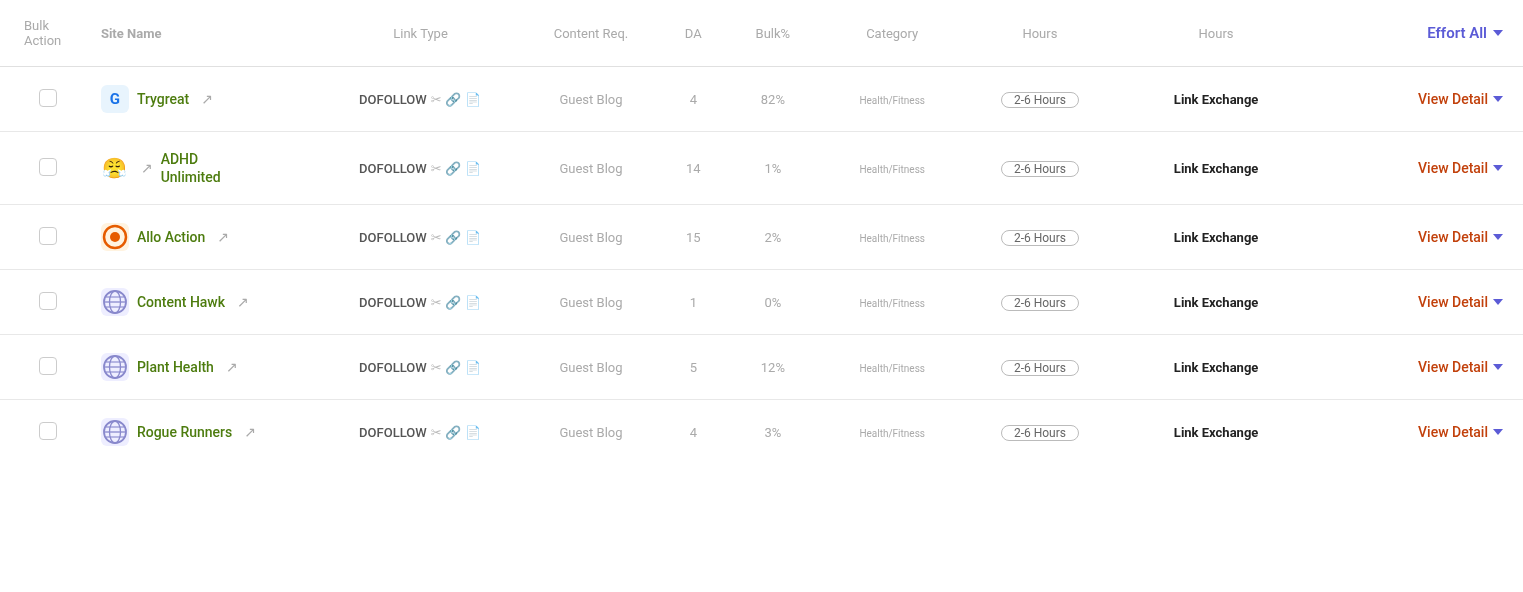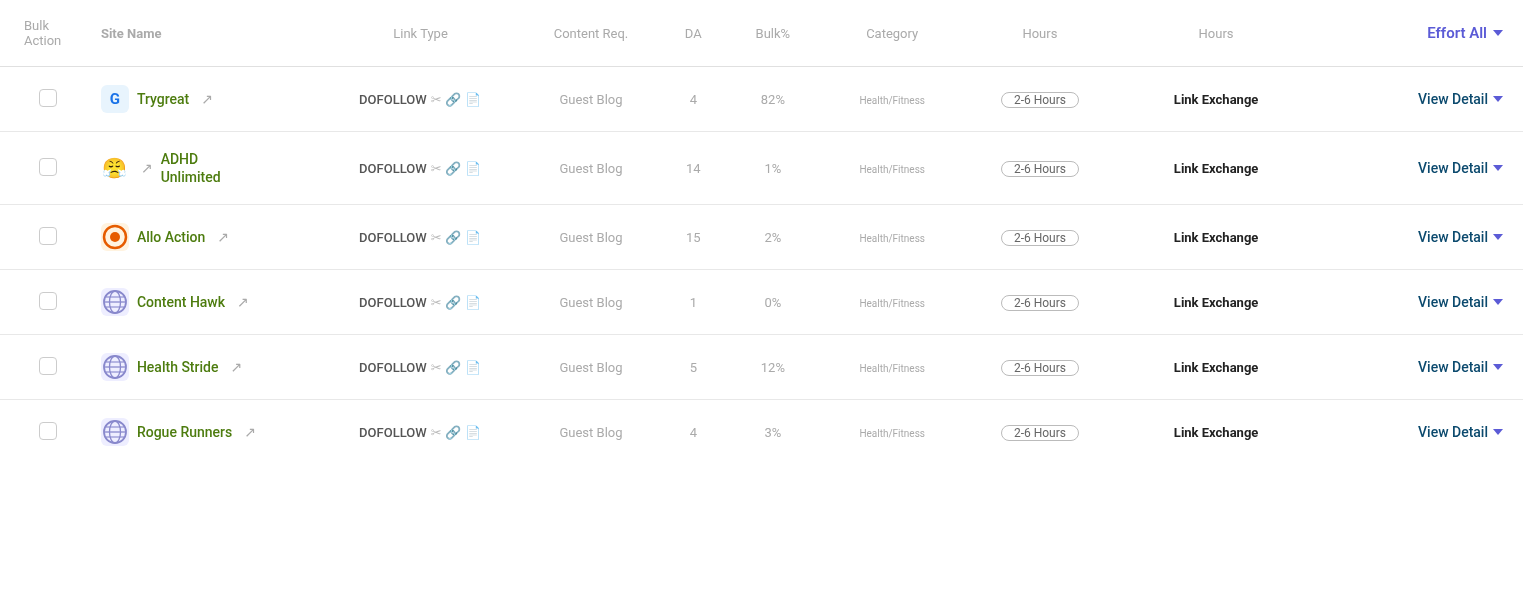--- a/index.html
+++ b/index.html
@@ -138,21 +138,21 @@
     .cost-val {
       font-weight: 700;
       font-size: 13px;
       color: #222;
     }
     .view-detail-cell {
       text-align: right;
       padding-right: 20px;
     }
     .view-detail-btn {
-      color: #0c4a6e;
+      color: #c2410c;
       font-weight: 500;
       font-size: 14px;
       cursor: pointer;
       display: inline-flex;
       align-items: center;
       gap: 5px;
     }
     .checkbox {
       width: 18px;
       height: 18px;
@@ -420,21 +420,21 @@
       <div class="site-name-wrap">
       <div class="site-icon" style="background:#eef;font-size:18px;">
       <svg width="26" height="26" viewBox="0 0 26 26">
         <circle cx="13" cy="13" r="11" fill="none" stroke="#8888cc" stroke-width="1.8"></circle>
         <ellipse cx="13" cy="13" rx="5.5" ry="11" fill="none" stroke="#8888cc" stroke-width="1.3"></ellipse>
         <line x1="2" y1="13" x2="24" y2="13" stroke="#8888cc" stroke-width="1.3"></line>
         <line x1="4" y1="8" x2="22" y2="8" stroke="#8888cc" stroke-width="1.1"></line>
         <line x1="4" y1="18" x2="22" y2="18" stroke="#8888cc" stroke-width="1.1"></line>
       </svg>
     </div>
-      <a href="#" class="site-link">Health Stride</a>
+      <a href="#" class="site-link">Plant Health</a>
       <span class="external-icon">↗</span>
     </div>
     </td>
     <td>
       <div class="dofollow-cell">
     <span>DOFOLLOW</span>
     <span class="icon-small" style="font-size:13px;color:#bbb;">✂</span>
     <span class="icon-small" style="font-size:13px;color:#bbb;">🔗</span>
     <span class="icon-small" style="font-size:13px;color:#bbb;">📄</span>
   </div>

